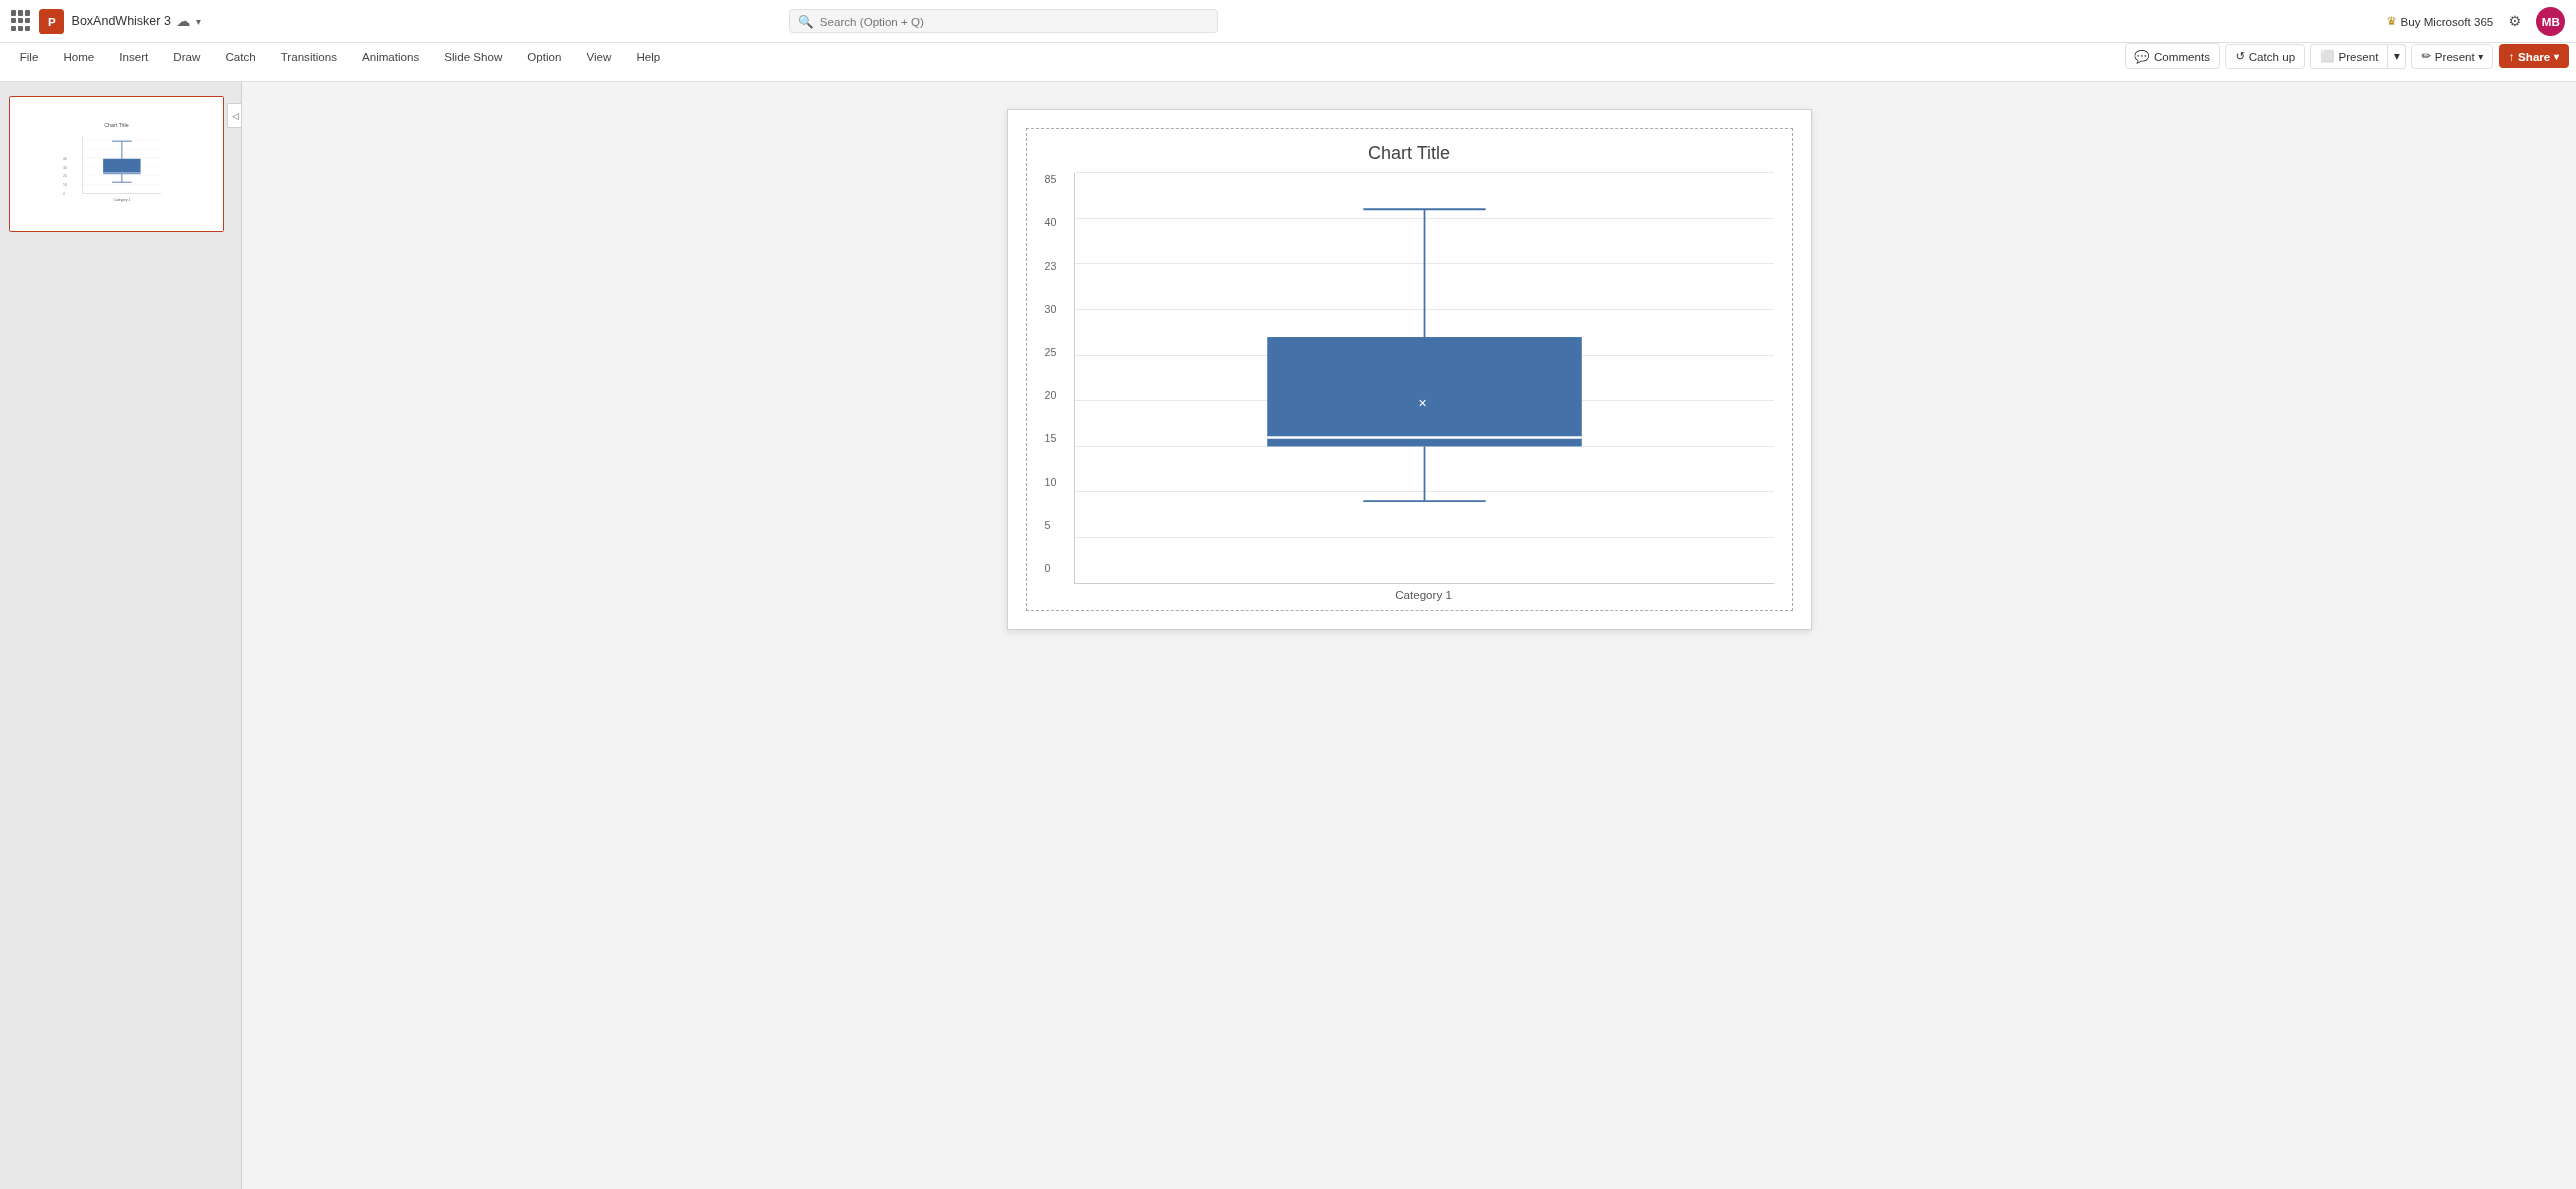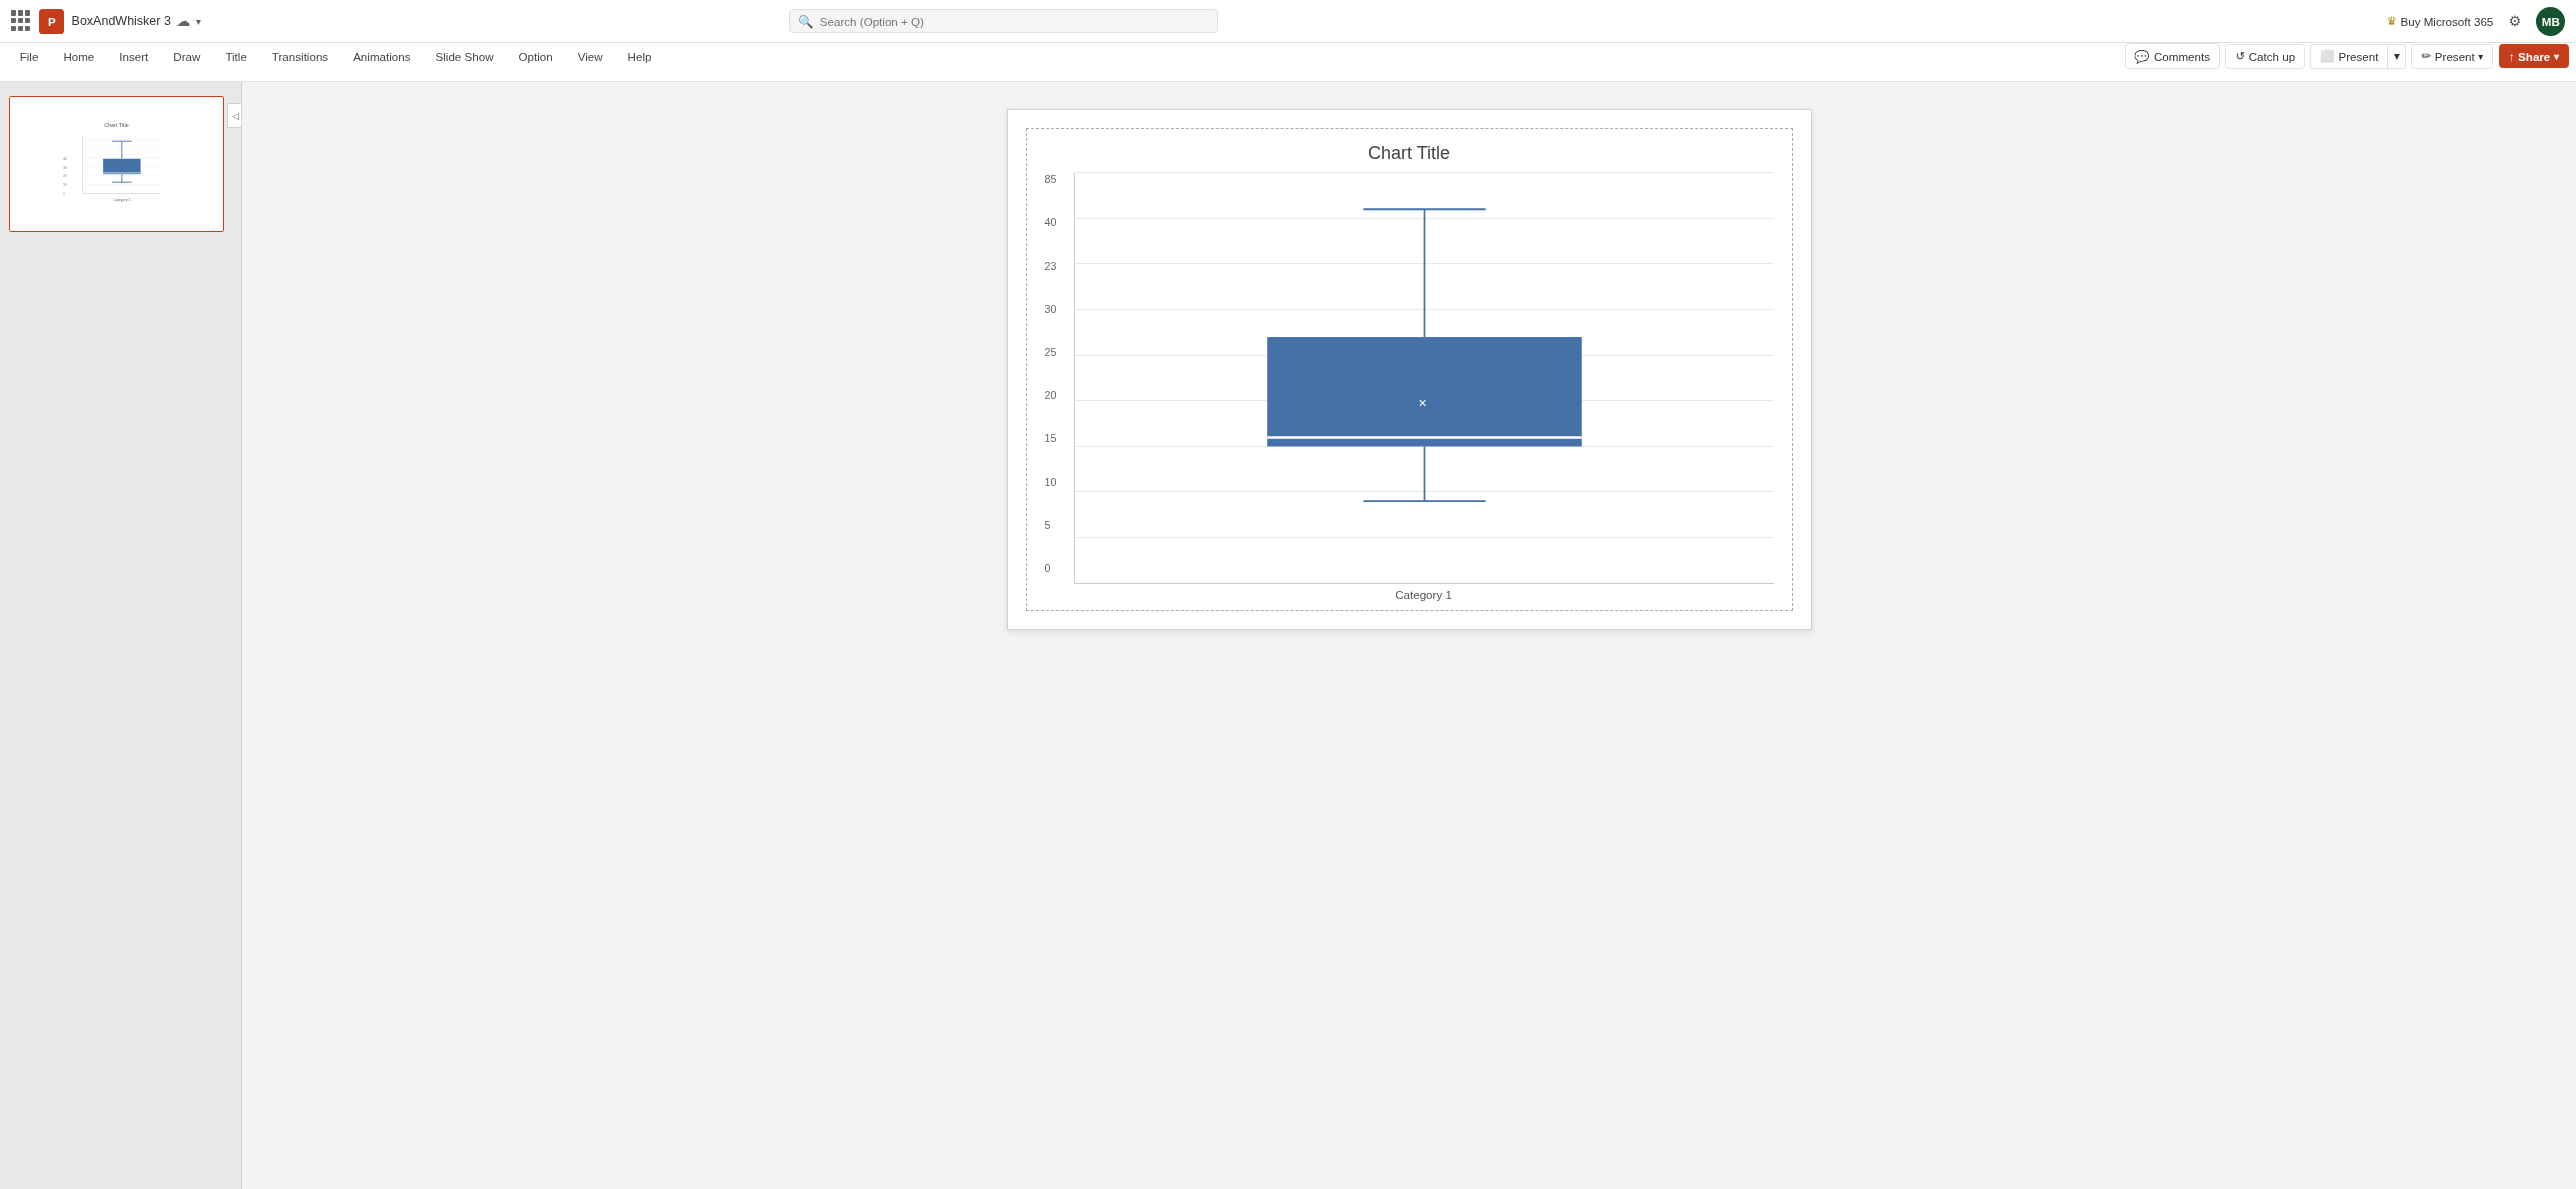--- a/index.html
+++ b/index.html
@@ -49,21 +49,21 @@
     .buy-btn {
       display: flex; align-items: center; gap: 3.6px;
       font-size: 11.6px; color: #333; cursor: pointer;
     }
     .settings-btn {
       width: 25px; height: 25px; display: flex; align-items: center; justify-content: center;
       cursor: pointer; border-radius: 50%; color: #555;
     }
     .avatar {
       width: 29px; height: 29px; border-radius: 50%;
-      background: #14532d; color: white;
+      background: #be185d; color: white;
       display: flex; align-items: center; justify-content: center;
       font-size: 11.6px; font-weight: bold; cursor: pointer;
     }
 
     
     .ribbon {
       background: #ffffff;
       border-bottom: 0.9px solid #e0e0e0;
       display: flex; align-items: flex-start;
       height: 39px; padding: 0 7.2px;
@@ -238,21 +238,21 @@
     <div class="settings-btn">⚙</div>
     <div class="avatar">MB</div>
   </div>
 </div>
 
 <div class="ribbon">
   <div class="ribbon-tab">File</div>
   <div class="ribbon-tab">Home</div>
   <div class="ribbon-tab">Insert</div>
   <div class="ribbon-tab">Draw</div>
-  <div class="ribbon-tab">Title</div>
+  <div class="ribbon-tab">Catch</div>
   <div class="ribbon-tab">Transitions</div>
   <div class="ribbon-tab">Animations</div>
   <div class="ribbon-tab">Slide Show</div>
   <div class="ribbon-tab">Option</div>
   <div class="ribbon-tab">View</div>
   <div class="ribbon-tab">Help</div>
 
   <div class="ribbon-right">
     <div class="ribbon-btn">
       <span style="font-size:12.5px;">💬</span>

